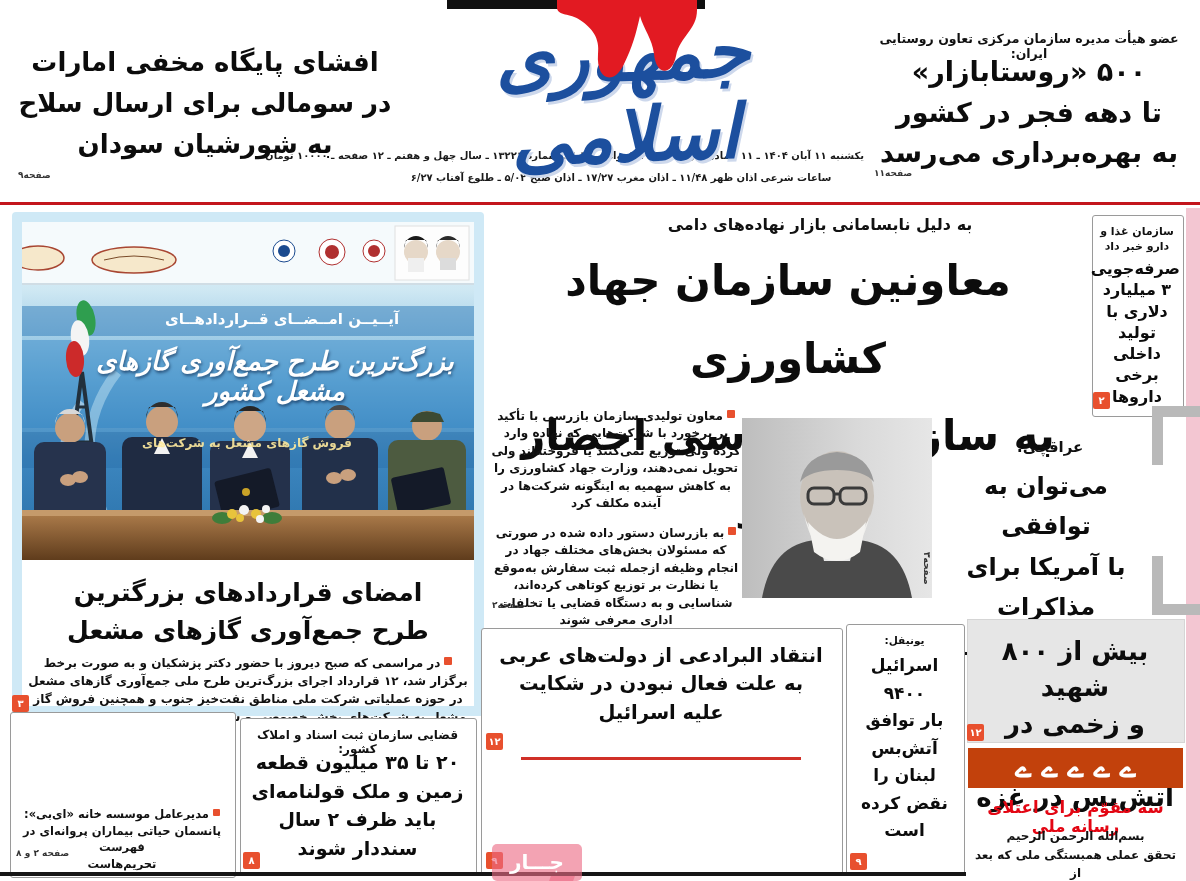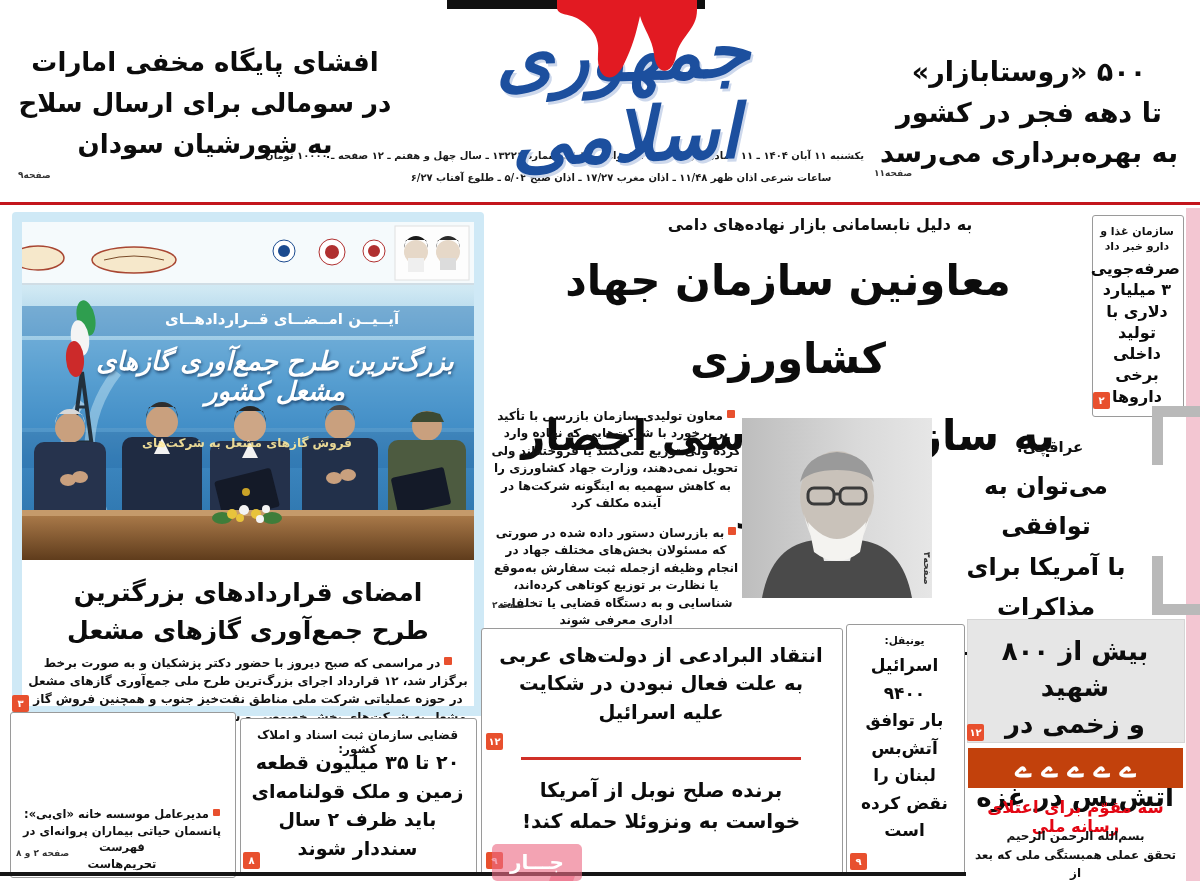--- a/index.html
+++ b/index.html
@@ -58,20 +58,21 @@
 
   <div class="masthead">جمهوری اسلامی</div>
   <div class="dateline" style="top:150px;">یکشنبه ۱۱ آبان ۱۴۰۴ ـ ۱۱ جمادی‌الاولی ۱۴۴۷ ـ ۲ نوامبر ۲۰۲۵ ـ شماره ۱۳۲۲۱ ـ سال چهل و هفتم ـ ۱۲ صفحه ـ ۱۰۰۰۰ تومان</div>
   <div class="dateline" style="top:172px;">ساعات شرعی   اذان ظهر ۱۱/۴۸ ـ اذان مغرب ۱۷/۲۷ ـ اذان صبح ۵/۰۲ ـ طلوع آفتاب ۶/۲۷</div>
 
   <div class="hl" style="left:15px;top:42px;width:380px;font-size:26px;line-height:1.58;">افشای پایگاه مخفی امارات
 در سومالی برای ارسال سلاح
 به شورشیان سودان</div>
   <div class="pref" style="left:18px;top:170px;">صفحه۹</div>
 
+  <div class="kick" style="left:868px;top:31px;width:322px;font-size:12.5px;">عضو هیأت مدیره سازمان مرکزی تعاون روستایی ایران:</div>
   <div class="hl" style="left:868px;top:52px;width:322px;font-size:27px;line-height:1.5;">۵۰۰ «روستابازار»
 تا دهه فجر در کشور
 به بهره‌برداری می‌رسد</div>
   <div class="pref" style="left:874px;top:168px;">صفحه۱۱</div>
 
   <div class="abs" style="left:0;top:202px;width:1200px;height:3px;background:#c3151c;"></div>
 
   <div class="abs" style="left:1186px;top:208px;width:14px;height:673px;background:#f3c6d2;"></div>
 
   <div class="nbox" style="left:1092px;top:215px;width:90px;height:200px;"></div>
@@ -256,22 +257,20 @@
 باید ظرف ۲ سال
 سنددار شوند</div>
   <div class="badge" style="left:243px;top:852px;">۸</div>
 
   <div class="nbox" style="left:481px;top:628px;width:360px;height:246px;"></div>
   <div class="hl" style="left:491px;top:642px;width:340px;font-size:19.5px;line-height:1.45;">انتقاد البرادعی از دولت‌های عربی
 به علت فعال نبودن در شکایت
 علیه اسرائیل</div>
   <div class="badge" style="left:486px;top:733px;">۱۲</div>
   <div class="abs" style="left:521px;top:757px;width:280px;height:3px;background:#d03028;"></div>
-  <div class="hl" style="left:491px;top:775px;width:340px;font-size:20px;line-height:1.55;">برنده صلح نوبل از آمریکا
-خواست به ونزوئلا حمله کند!</div>
   <div class="badge" style="left:486px;top:852px;">۹</div>
 
   <div class="nbox" style="left:846px;top:624px;width:117px;height:250px;"></div>
   <div class="kick" style="left:850px;top:634px;width:109px;font-size:10.5px;">یونیفل:</div>
   <div class="hl" style="left:850px;top:652px;width:109px;font-size:17px;line-height:1.62;">اسرائیل
 ۹۴۰۰
 بار توافق
 آتش‌بس
 لبنان را
 نقض کرده

